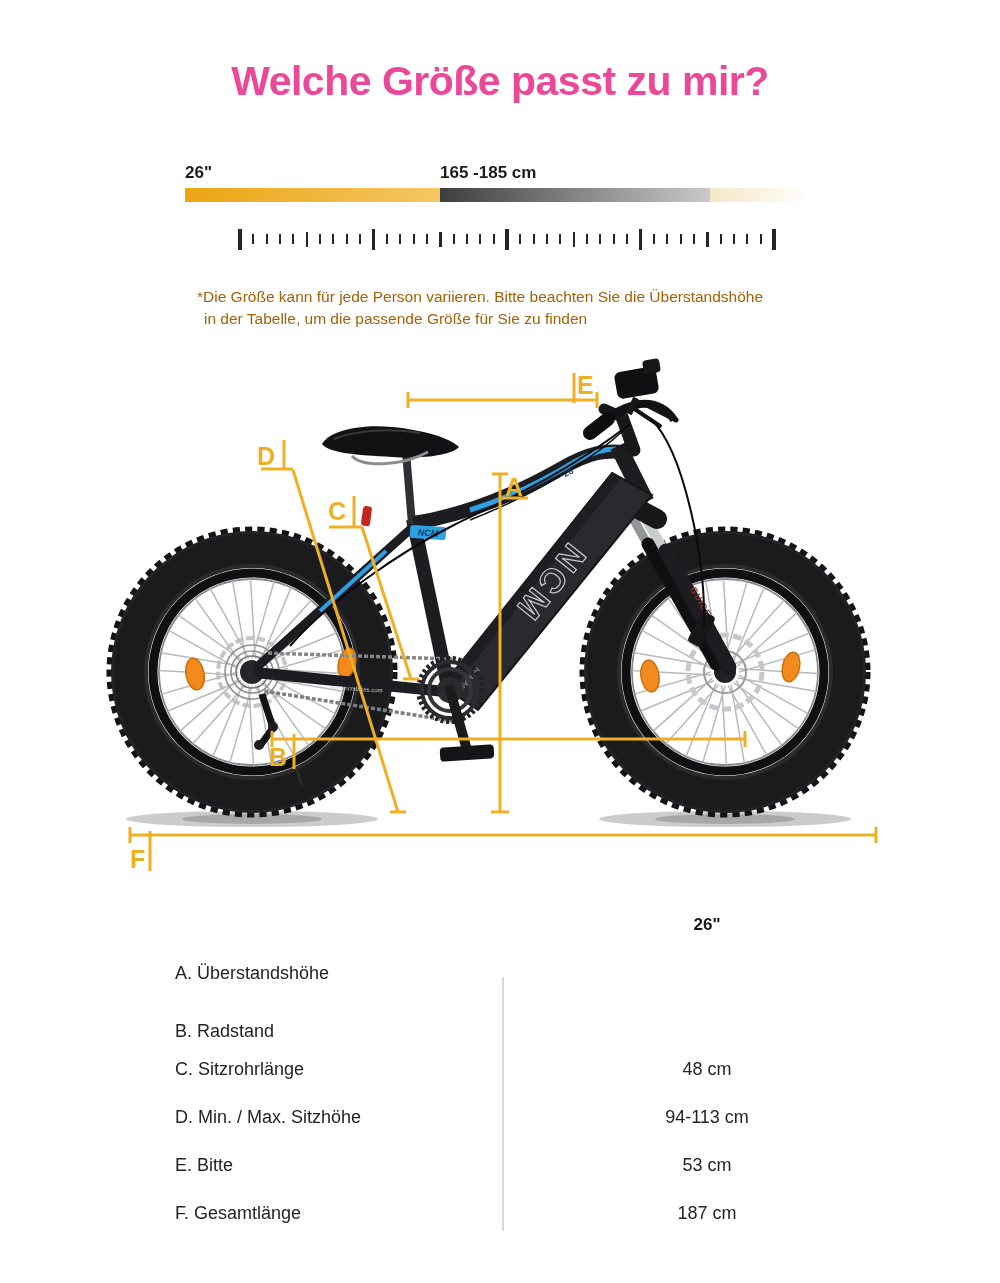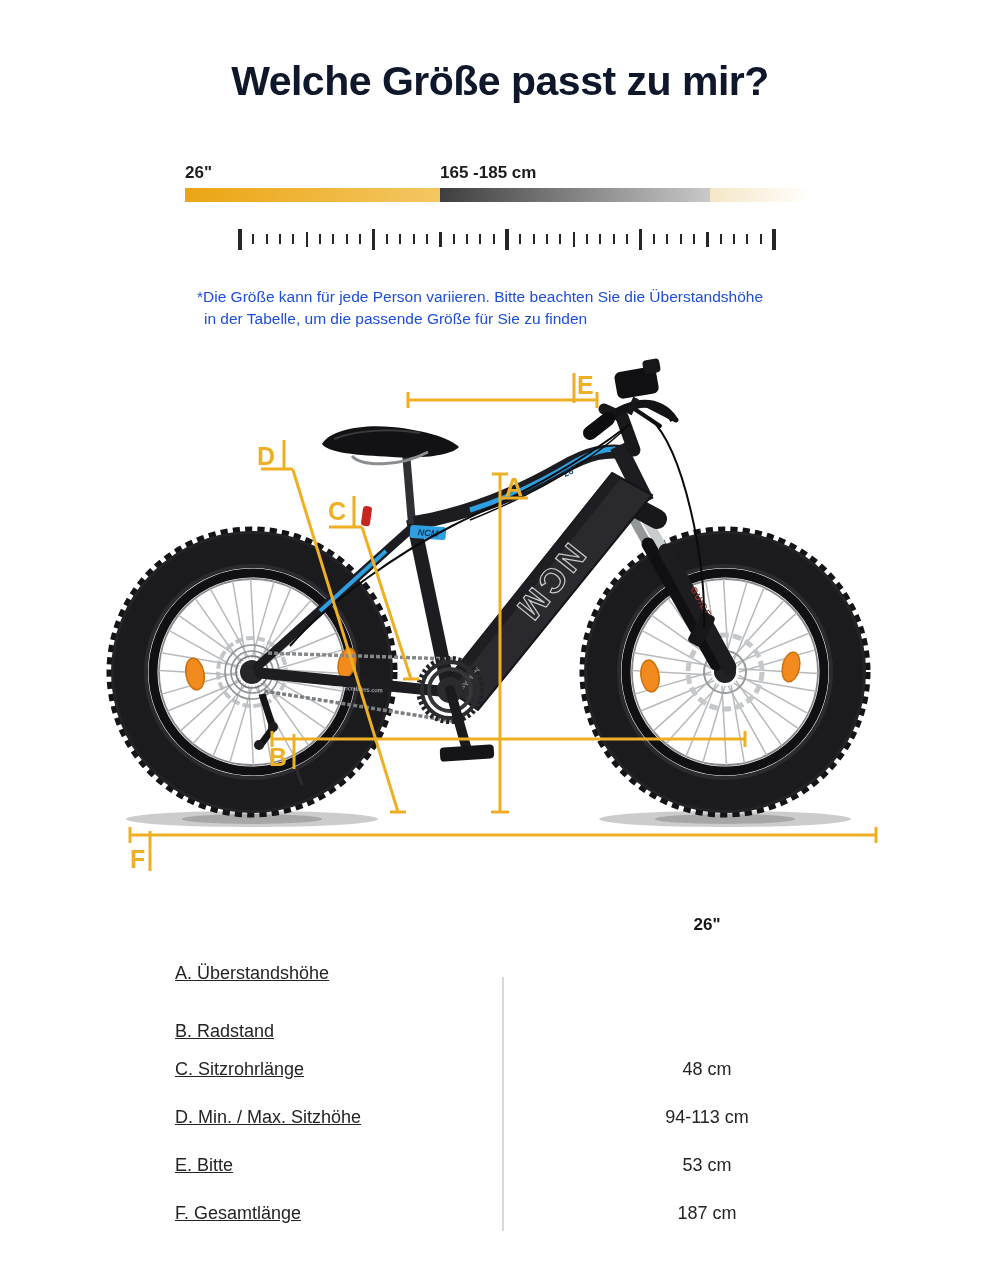--- a/index.html
+++ b/index.html
@@ -2,47 +2,47 @@
 <html><head>
 <meta charset="utf-8">
 <style>
   html,body{margin:0;padding:0;background:#ffffff;}
   body{width:1000px;height:1283px;position:relative;overflow:hidden;
        font-family:"Liberation Sans","DejaVu Sans",sans-serif;color:#222;}
   .abs{position:absolute;}
 
   
   #title{top:58px;left:0;width:1000px;text-align:center;
-         font-size:41px;font-weight:bold;letter-spacing:-0.5px;color:#0f172a;}
+         font-size:41px;font-weight:bold;letter-spacing:-0.5px;color:#ec4899;}
 
   
   #bar-size-label{top:163px;left:185px;font-size:17px;font-weight:bold;color:#1c1c1c;}
   #bar-height-label{top:163px;left:440px;font-size:17px;font-weight:bold;color:#1c1c1c;}
   #sizebar{top:188px;left:185px;width:621px;height:14px;display:flex;}
   #sizebar .seg-gold{width:255px;height:14px;background:linear-gradient(to right,#EBA513,#F4C763);}
   #sizebar .seg-gray{width:270px;height:14px;background:linear-gradient(to right,#3E3E3E,#C9C9C9);}
   #sizebar .seg-cream{width:96px;height:14px;background:linear-gradient(to right,#F5E7C6,#FFFEFB);}
 
   
   #ruler{top:228px;left:240px;width:534px;height:22px;}
   #ruler .tick{position:absolute;background:#262626;}
 
   
-  #disclaimer{top:286px;left:197px;width:640px;font-size:15.5px;line-height:21.5px;color:#1d4ed8;}
+  #disclaimer{top:286px;left:197px;width:640px;font-size:15.5px;line-height:21.5px;color:#a16207;}
   #disclaimer .l2{padding-left:7px;}
 
   
   #bike-svg{top:355px;left:0;}
 
   
   #tbl-header{top:915px;left:557px;width:300px;text-align:center;
               font-size:17px;font-weight:bold;color:#161616;}
   #tbl-divider{top:977px;left:502px;width:1.5px;height:254px;background:#d9d9d9;}
   .trow{position:absolute;left:0;width:1000px;height:24px;font-size:18px;color:#242424;}
-  .trow .lbl{position:absolute;left:175px;text-decoration:underline;}
+  .trow .lbl{position:absolute;left:175px;}
   .trow .val{position:absolute;left:557px;width:300px;text-align:center;}
 
   svg text{font-family:"Liberation Sans","DejaVu Sans",sans-serif;}
 </style>
 </head>
 <body>
 
 <div class="abs" id="title">Welche Größe passt zu mir?</div>
 
 <div class="abs" id="bar-size-label">26"</div>

